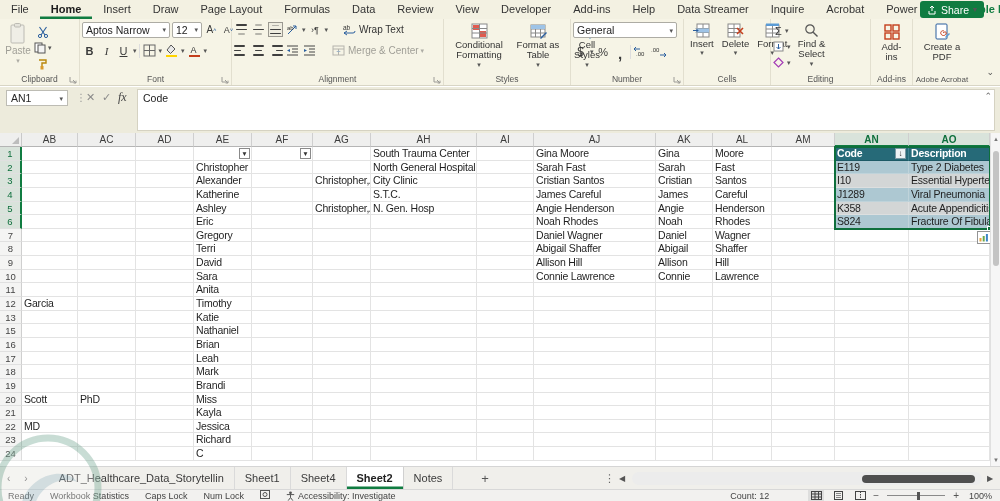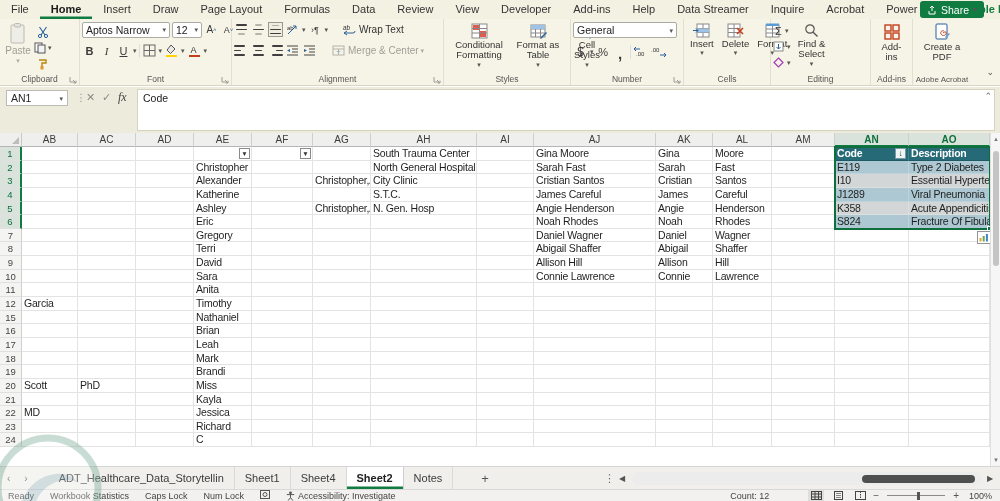--- a/index.html
+++ b/index.html
@@ -804,20 +804,39 @@
       </div>
       <div class="g-row">
         <div class="g-rh">12</div>
         <div class="g-cell" style="width: 56px;">
           <span class="t">Garcia</span>
         </div>
         <div class="g-cell" style="width: 58px;"></div>
         <div class="g-cell" style="width: 58px;"></div>
         <div class="g-cell" style="width: 58px;">
           <span class="t">Timothy</span>
+        </div>
+        <div class="g-cell" style="width: 61px;"></div>
+        <div class="g-cell" style="width: 58px;"></div>
+        <div class="g-cell" style="width: 106px;"></div>
+        <div class="g-cell" style="width: 57px;"></div>
+        <div class="g-cell" style="width: 122px;"></div>
+        <div class="g-cell" style="width: 57px;"></div>
+        <div class="g-cell" style="width: 59px;"></div>
+        <div class="g-cell" style="width: 63px;"></div>
+        <div class="g-cell" style="width: 74px;"></div>
+        <div class="g-cell" style="width: 81px;"></div>
+      </div>
+      <div class="g-row">
+        <div class="g-rh">13</div>
+        <div class="g-cell" style="width: 56px;"></div>
+        <div class="g-cell" style="width: 58px;"></div>
+        <div class="g-cell" style="width: 58px;"></div>
+        <div class="g-cell" style="width: 58px;">
+          <span class="t">Katie</span>
         </div>
         <div class="g-cell" style="width: 61px;"></div>
         <div class="g-cell" style="width: 58px;"></div>
         <div class="g-cell" style="width: 106px;"></div>
         <div class="g-cell" style="width: 57px;"></div>
         <div class="g-cell" style="width: 122px;"></div>
         <div class="g-cell" style="width: 57px;"></div>
         <div class="g-cell" style="width: 59px;"></div>
         <div class="g-cell" style="width: 63px;"></div>
         <div class="g-cell" style="width: 74px;"></div>

